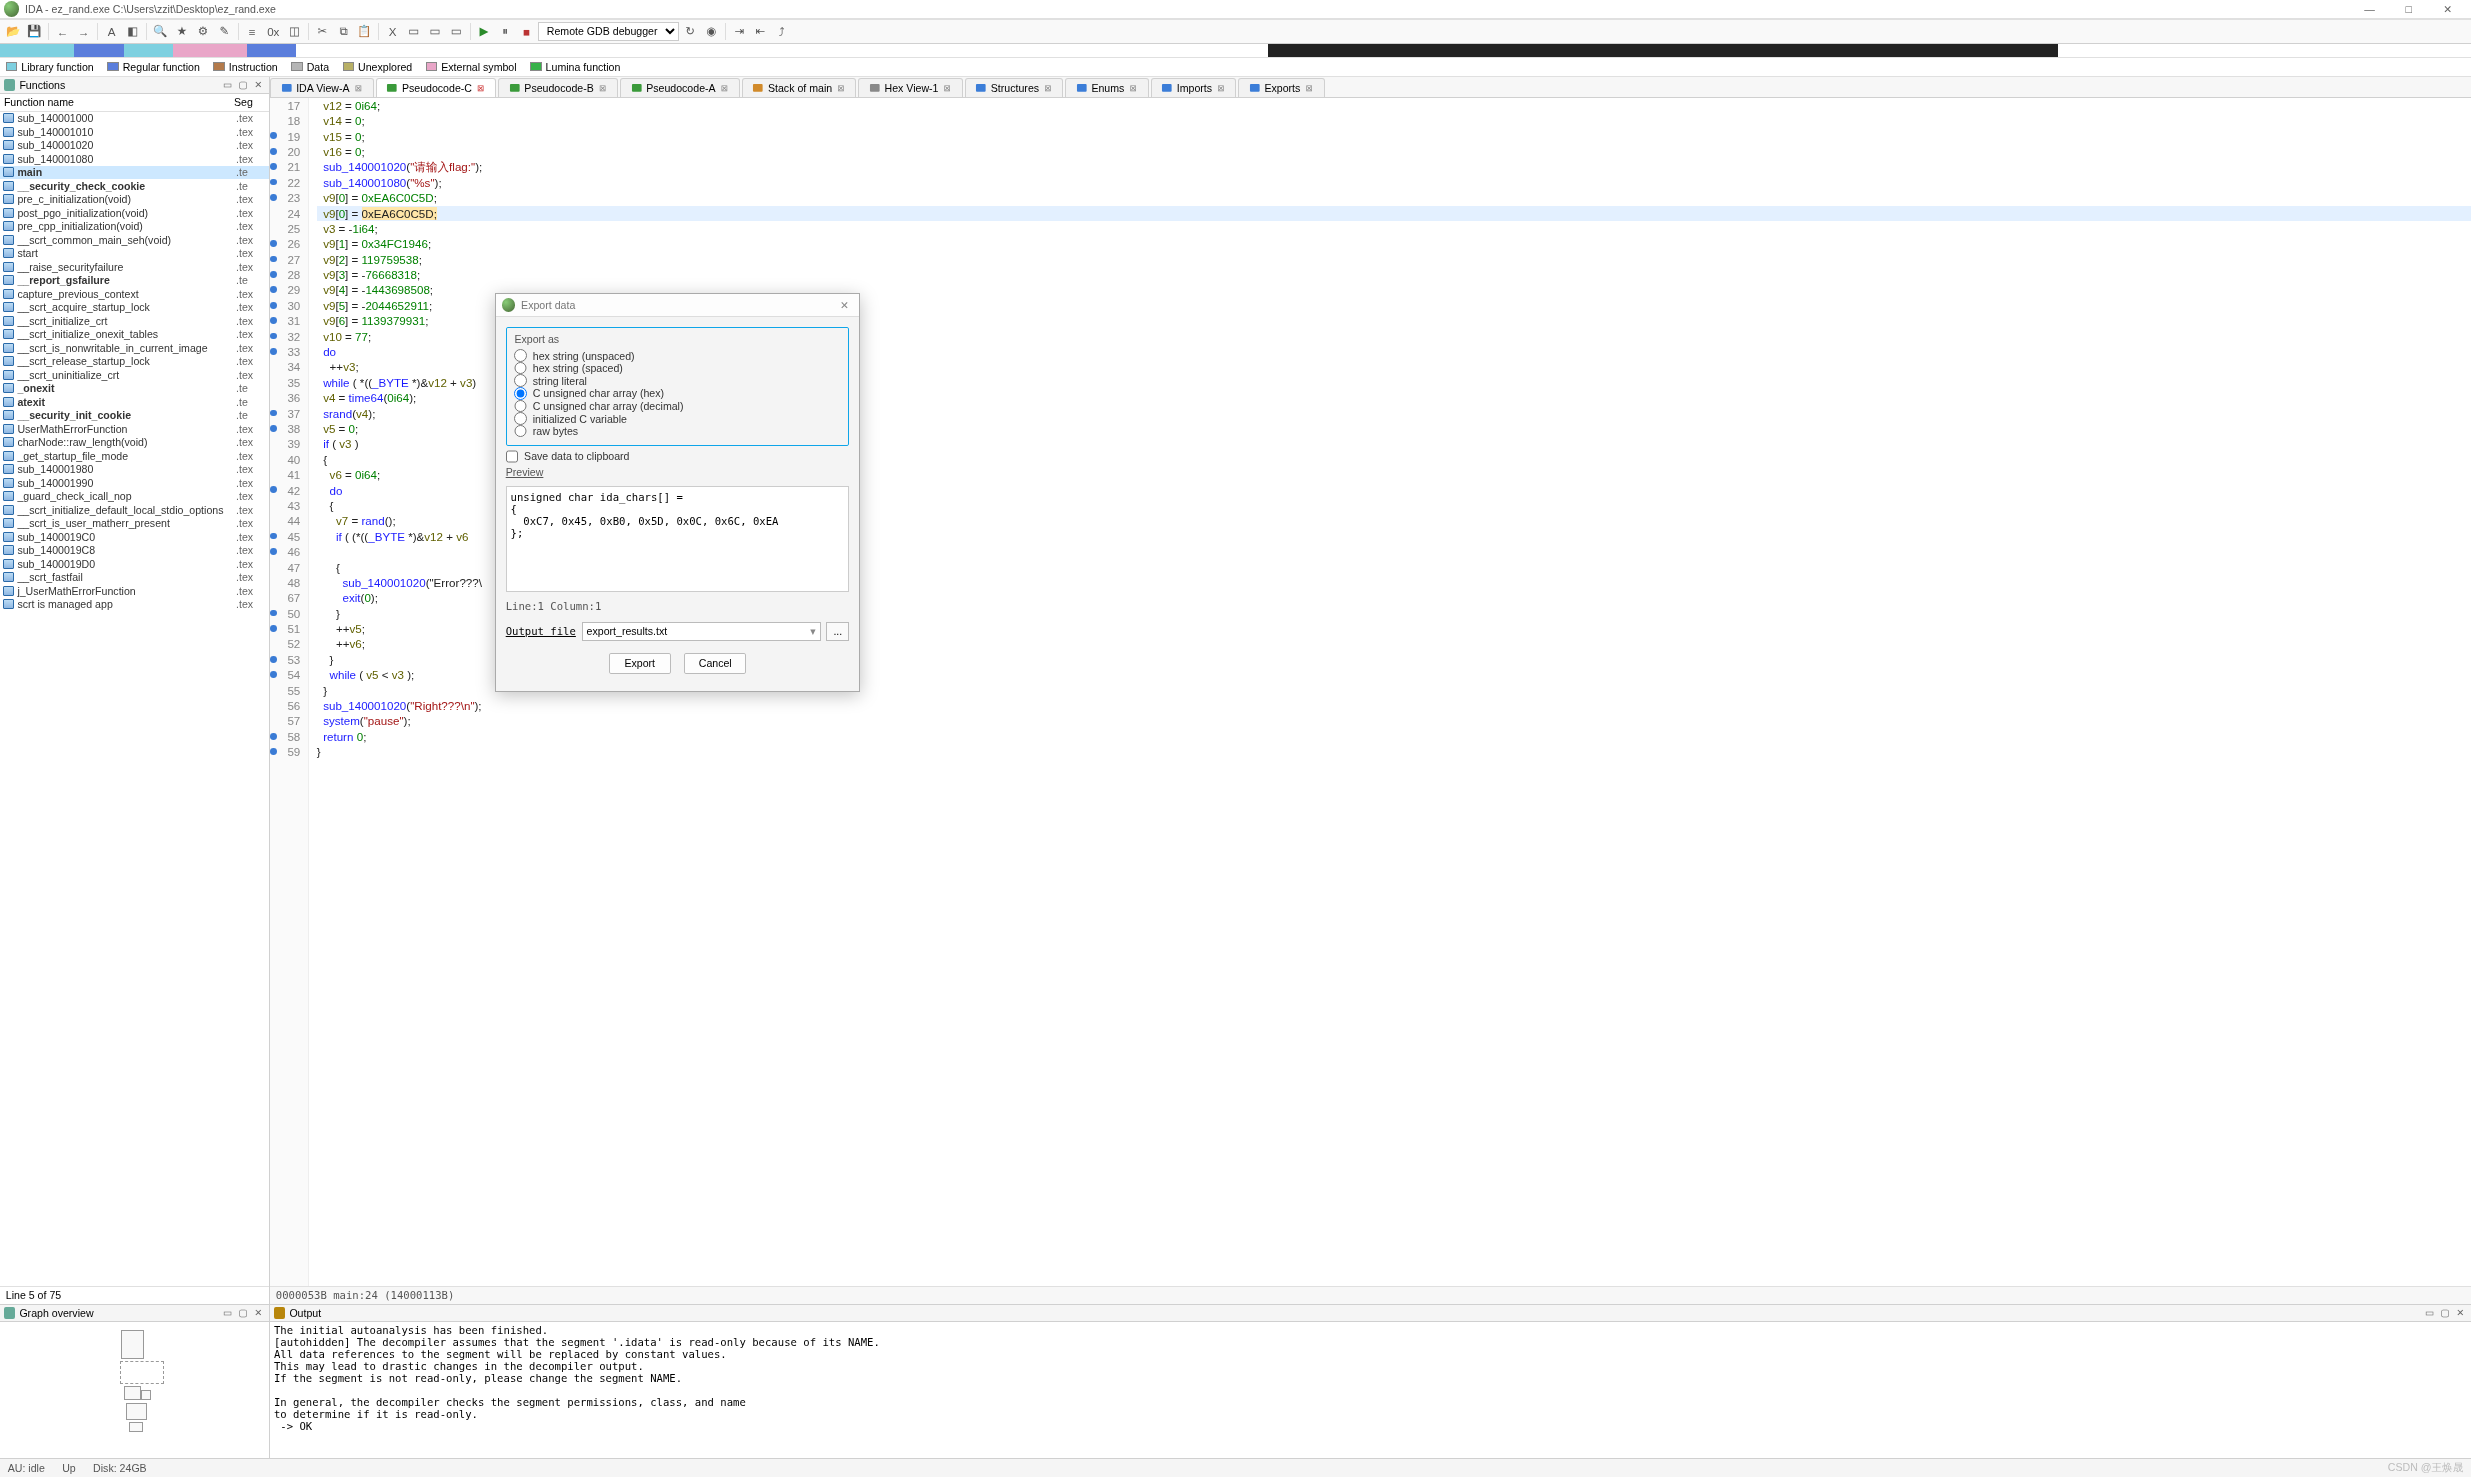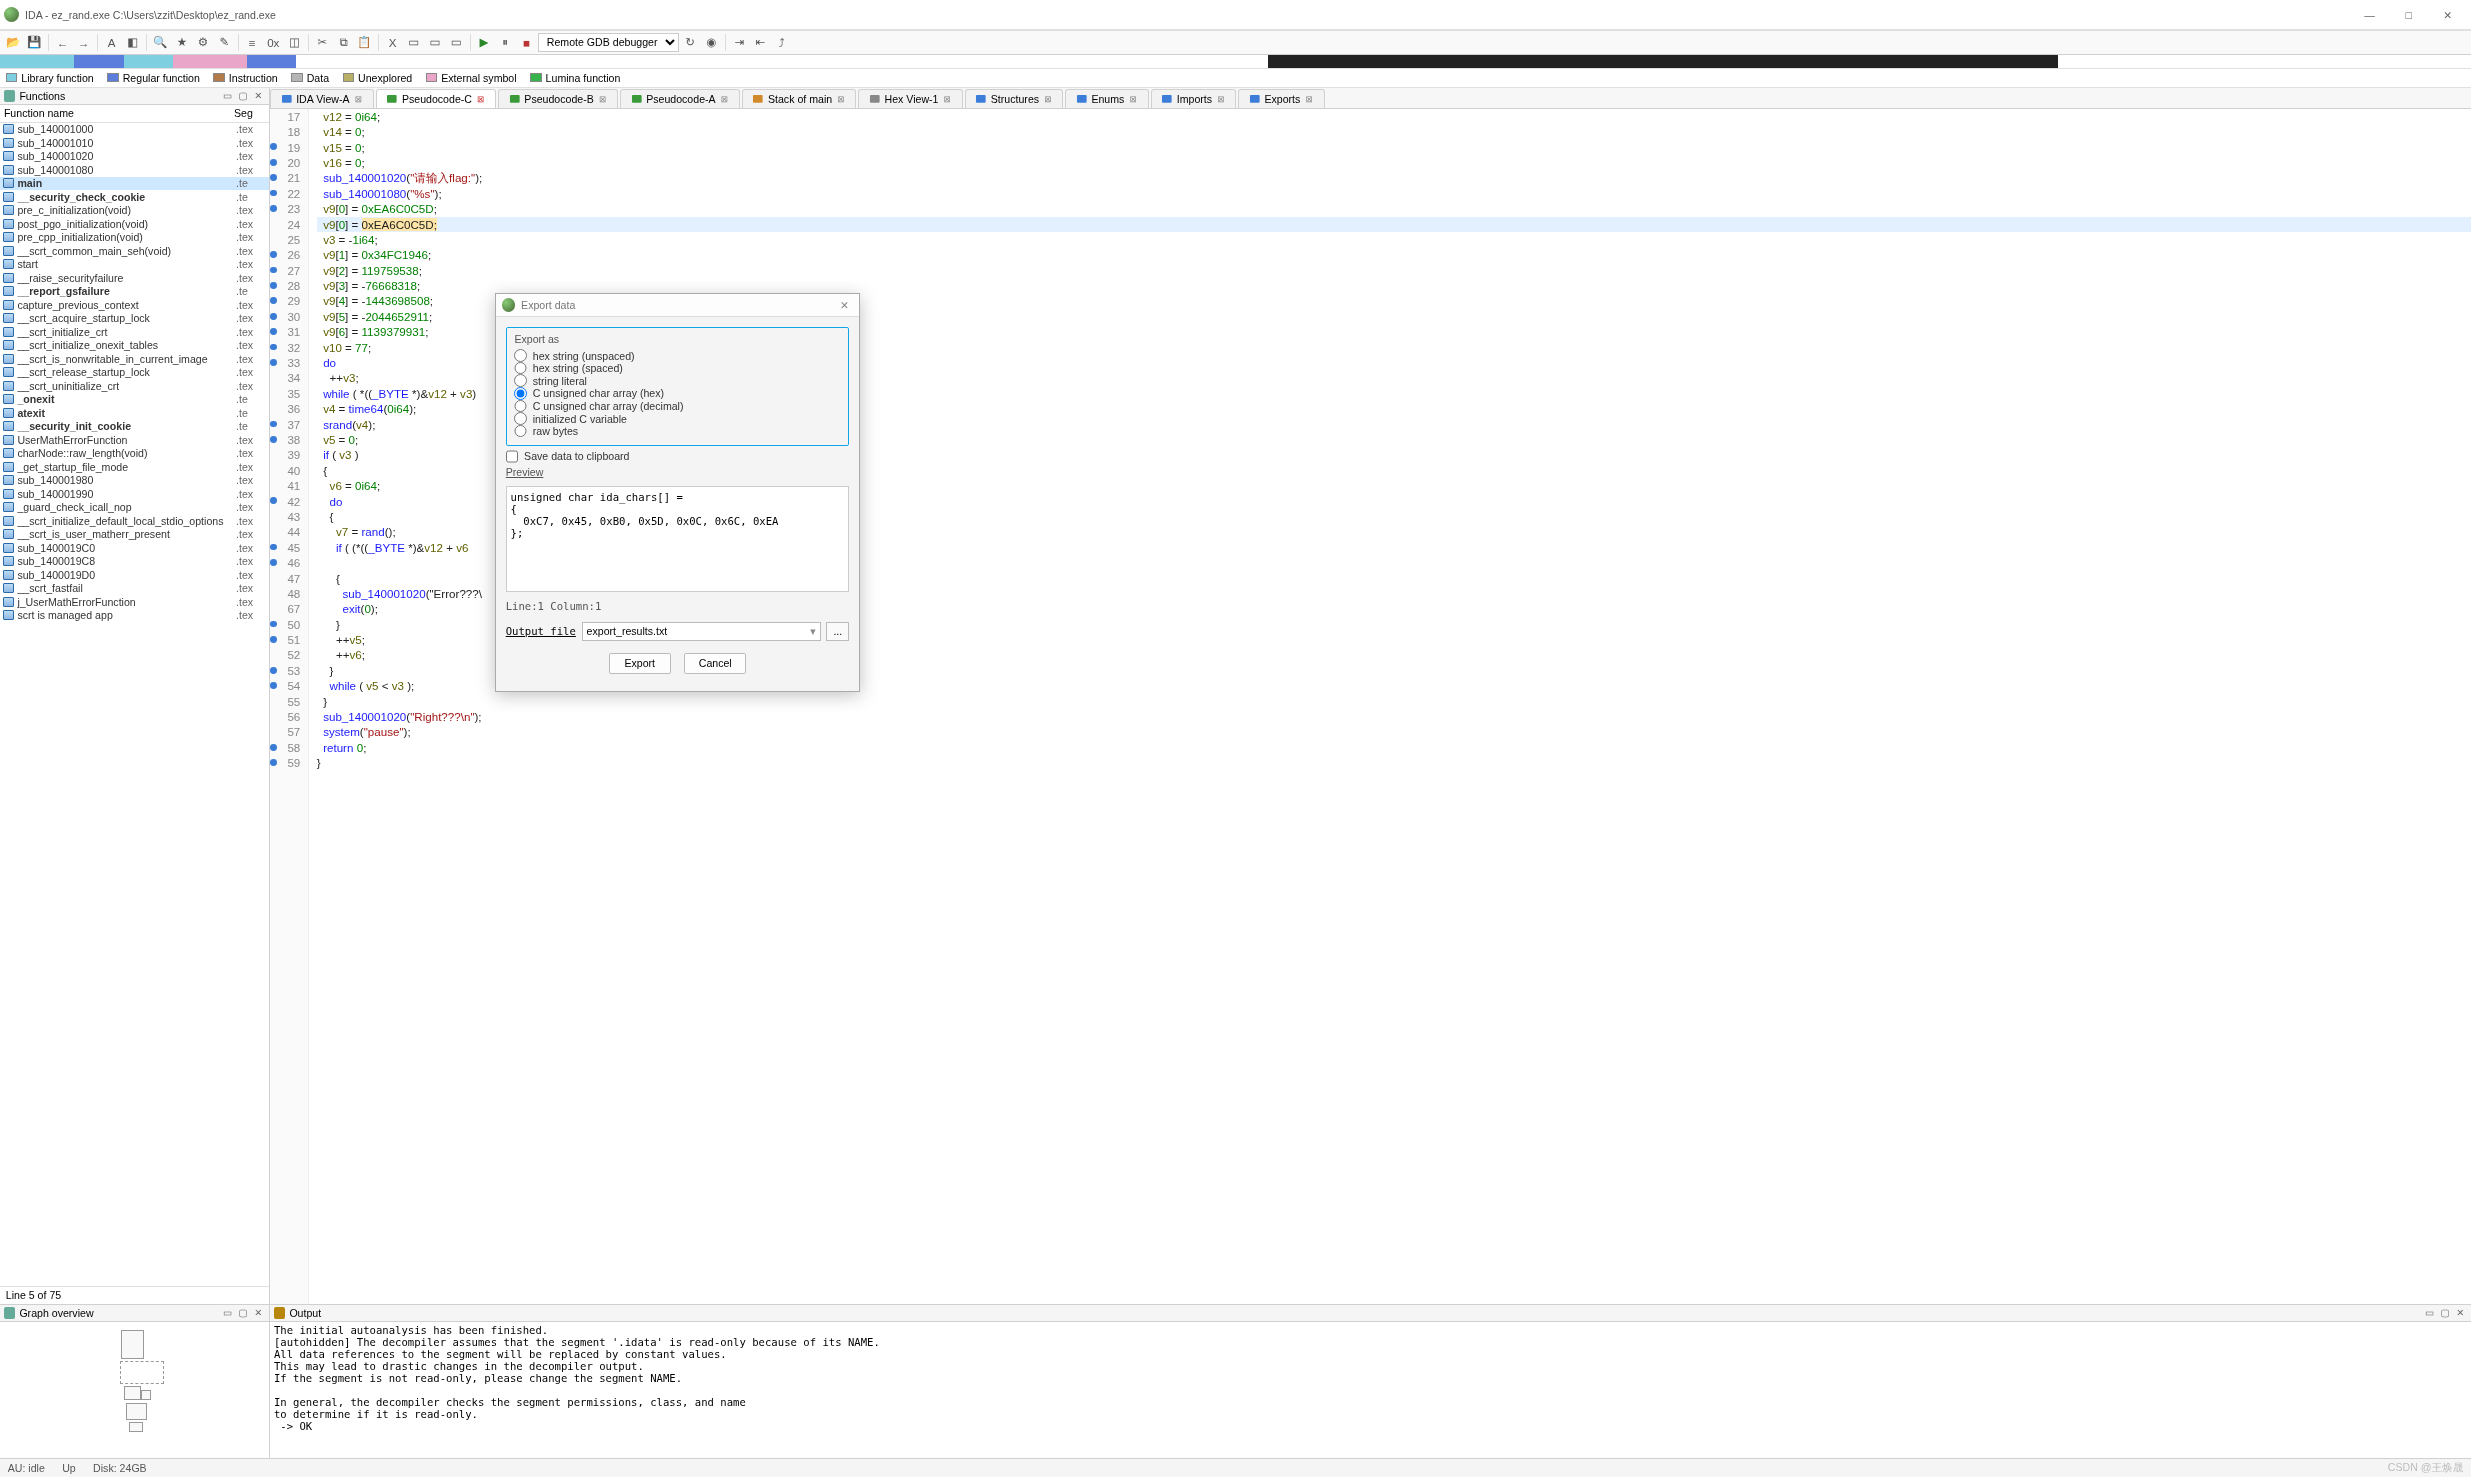--- a/index.html
+++ b/index.html
@@ -1,18 +1,18 @@
 <!DOCTYPE html>
 <html><head>
 <meta charset="utf-8">
 <style>
 * { margin: 0; padding: 0; box-sizing: border-box; font-family: "Segoe UI", Tahoma, sans-serif; }
 html, body { width: 100%; height: 100%; overflow: hidden; background: #f0f0f0; }
 .window { display: flex; flex-direction: column; height: 100vh; background: #fff; }
-.titlebar { display: flex; align-items: center; height: 30px; background: #fff; border-bottom: 1px solid #e0e0e0; font-size: 10.6px; color: #555; padding: 0 3.9px; }
+.titlebar { display: flex; align-items: center; height: 19px; background: #fff; border-bottom: 1px solid #e0e0e0; font-size: 10.6px; color: #555; padding: 0 3.9px; }
 .titlebar .app-icon { width: 15.4px; height: 15.4px; background: radial-gradient(circle at 30% 30%, #8c7, #463); border-radius: 50%; margin-right: 5.8px; }
 .titlebar .spacer { flex: 1; }
 .titlebar .winbtn { width: 39px; height: 21px; display: flex; align-items: center; justify-content: center; color: #666; cursor: pointer; }
 .menubar { display: flex; height: 19.3px; align-items: center; font-size: 10.6px; color: #555; padding: 0 3.9px; gap: 1.9px; }
 .menubar .mitem { padding: 1.9px 7.7px; cursor: pointer; }
 .toolbar { display: flex; height: 25px; align-items: center; border-top: 1px solid #e0e0e0; border-bottom: 1px solid #d0d0d0; padding: 0 3.9px; gap: 1.9px; background: #f9f9f9; }
 .toolbar .tbtn { width: 19.3px; height: 19.3px; display: flex; align-items: center; justify-content: center; border: 1px solid transparent; border-radius: 1.9px; cursor: pointer; font-size: 11.6px; color: #555; }
 .toolbar .sep { width: 1px; height: 17.4px; background: #ddd; margin: 0 1.9px; }
 .toolbar .dbg-dd { height: 19.3px; font-size: 10.6px; border: 1px solid #ccc; background: #fff; padding: 0 3.9px; min-width: 135px; }
 .navstrip { height: 13.5px; display: flex; background: #fff; border-bottom: 1px solid #e0e0e0; }
@@ -526,20 +526,21 @@
             <div class="gl">53<span class="dot"></span></div>
             <div class="gl">54<span class="dot"></span></div>
             <div class="gl">55</div>
             <div class="gl">56</div>
             <div class="gl">57</div>
             <div class="gl">58<span class="dot"></span></div>
             <div class="gl">59<span class="dot"></span></div>
           </div>
         <div class="codelines" id="codelines"><div class="cl">  <span class="var">v12</span> = <span class="num">0i64</span>;</div><div class="cl">  <span class="var">v14</span> = <span class="num">0</span>;</div><div class="cl">  <span class="var">v15</span> = <span class="num">0</span>;</div><div class="cl">  <span class="var">v16</span> = <span class="num">0</span>;</div><div class="cl">  <span class="fncall">sub_140001020</span>(<span class="str">"请输入flag:"</span>);</div><div class="cl">  <span class="fncall">sub_140001080</span>(<span class="str">"%s"</span>);</div><div class="cl">  <span class="var">v9</span>[<span class="num">0</span>] = <span class="num">0xEA6C0C5D</span>;</div><div class="cl hl-line">  <span class="var">v9</span>[<span class="num">0</span>] = <span class="sel-span">0xEA6C0C5D;</span></div><div class="cl">  <span class="var">v3</span> = -<span class="num">1i64</span>;</div><div class="cl">  <span class="var">v9</span>[<span class="num">1</span>] = <span class="num">0x34FC1946</span>;</div><div class="cl">  <span class="var">v9</span>[<span class="num">2</span>] = <span class="num">119759538</span>;</div><div class="cl">  <span class="var">v9</span>[<span class="num">3</span>] = -<span class="num">76668318</span>;</div><div class="cl">  <span class="var">v9</span>[<span class="num">4</span>] = -<span class="num">1443698508</span>;</div><div class="cl">  <span class="var">v9</span>[<span class="num">5</span>] = -<span class="num">2044652911</span>;</div><div class="cl">  <span class="var">v9</span>[<span class="num">6</span>] = <span class="num">1139379931</span>;</div><div class="cl">  <span class="var">v10</span> = <span class="num">77</span>;</div><div class="cl">  <span class="kw">do</span></div><div class="cl">    ++<span class="var">v3</span>;</div><div class="cl">  <span class="kw">while</span> ( *((<span class="ty">_BYTE</span> *)&amp;<span class="var">v12</span> + <span class="var">v3</span>)</div><div class="cl">  <span class="var">v4</span> = <span class="fncall">time64</span>(<span class="num">0i64</span>);</div><div class="cl">  <span class="fncall">srand</span>(<span class="var">v4</span>);</div><div class="cl">  <span class="var">v5</span> = <span class="num">0</span>;</div><div class="cl">  <span class="kw">if</span> ( <span class="var">v3</span> )</div><div class="cl">  {</div><div class="cl">    <span class="var">v6</span> = <span class="num">0i64</span>;</div><div class="cl">    <span class="kw">do</span></div><div class="cl">    {</div><div class="cl">      <span class="var">v7</span> = <span class="fncall">rand</span>();</div><div class="cl">      <span class="kw">if</span> ( (*((<span class="ty">_BYTE</span> *)&amp;<span class="var">v12</span> + <span class="var">v6</span>                                             &gt;&gt; <span class="num">32</span>) &amp; <span class="num">0x80000000</span>) != <span class="num">0i64</span>)</div><div class="cl">                                                                           <span class="var">v7</span>) &gt;&gt; <span class="num">32</span>) &gt;&gt; <span class="num">7</span>))) != *((<span class="ty">_BYTE</span> *)<span class="var">v9</span> + <span class="var">v6</span>) )</div><div class="cl">      {</div><div class="cl">        <span class="fncall">sub_140001020</span>("Error???\</div><div class="cl">        <span class="fncall">exit</span>(<span class="num">0</span>);</div><div class="cl">      }</div><div class="cl">      ++<span class="var">v5</span>;</div><div class="cl">      ++<span class="var">v6</span>;</div><div class="cl">    }</div><div class="cl">    <span class="kw">while</span> ( <span class="var">v5</span> &lt; <span class="var">v3</span> );</div><div class="cl">  }</div><div class="cl">  <span class="fncall">sub_140001020</span>(<span class="str">"Right???\n"</span>);</div><div class="cl">  <span class="fncall">system</span>(<span class="str">"pause"</span>);</div><div class="cl">  <span class="kw">return</span> <span class="num">0</span>;</div><div class="cl">}</div></div>
       </div>
+      <div class="addr-bar">0000053B main:24 (14000113B)</div>
 
       <div class="output-pane">
         <div class="pane-hdr">
           <span class="hicon" style="background:#b8860b"></span>
           <span>Output</span>
           <span class="spacer"></span>
           <span class="hbtn">▭</span>
           <span class="hbtn">▢</span>
           <span class="hbtn">✕</span>
         </div>

